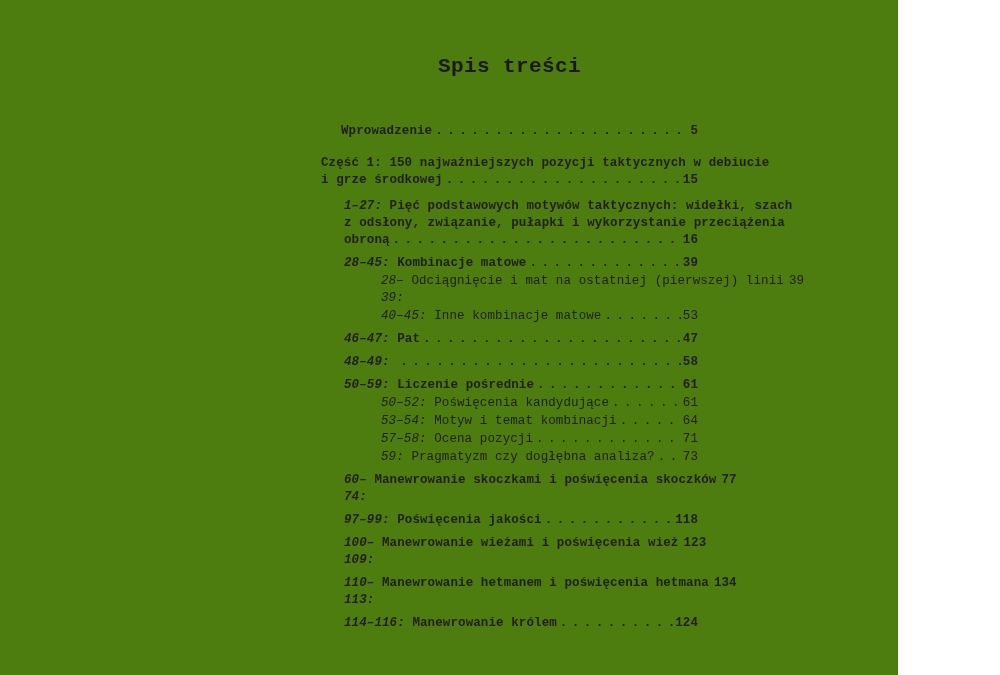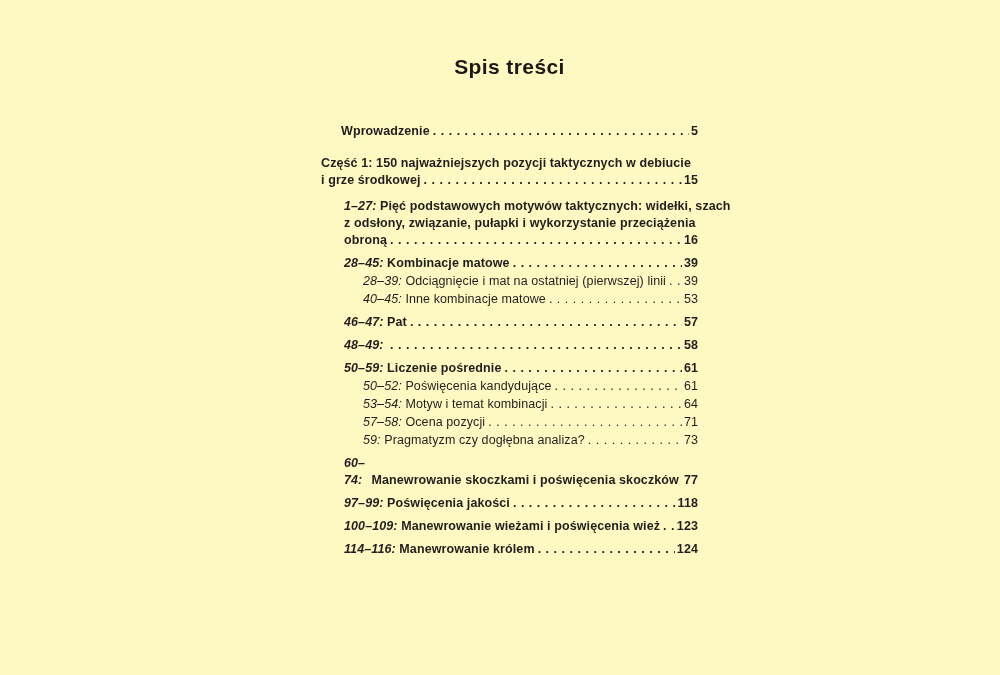--- a/index.html
+++ b/index.html
@@ -2,25 +2,25 @@
 <html><head>
 <meta charset="utf-8">
 <style>
   html, body {
     margin: 0;
     padding: 0;
     background: #ffffff;
   }
   .canvas {
     position: relative;
-    width: 1000px;
+    width: 898px;
     height: 675px;
-    background: #fef9c3;
+    background: #4d7c0f;
     overflow: hidden;
-    font-family: Liberation Sans, sans-serif;
+    font-family: Liberation Mono, monospace;
     color: #221e1d;
   }
   .scan-page {
     position: absolute;
     left: 321px;
     top: 0;
     width: 377px;
     padding-top: 56px;
   }
   .title {
@@ -49,33 +49,33 @@
   }
   .entry.l1 {
     margin-left: 23px;
     margin-top: 6px;
     font-weight: bold;
   }
   .entry.part + .entry.l1 {
     margin-top: 9px;
   }
   .entry.l2 {
-    margin-left: 42px;
+    margin-left: 60px;
     margin-top: 1px;
     font-weight: normal;
   }
   .prefix {
     font-style: italic;
   }
   .wrap-line {
     white-space: nowrap;
   }
   .row {
     display: flex;
-    align-items: flex-end;
+    align-items: flex-start;
   }
   .label {
     white-space: nowrap;
   }
   .leader {
     flex: 1;
     overflow: hidden;
     white-space: nowrap;
     margin-left: 3px;
     margin-right: 2px;
@@ -141,21 +141,21 @@
             <span class="label">Inne kombinacje matowe</span>
             <span class="leader"></span>
             <span class="page-num">53</span>
           </div>
         </div>
         <div class="entry l1">
           <div class="row">
             <span class="prefix">46–47:&nbsp;</span>
             <span class="label">Pat</span>
             <span class="leader"></span>
-            <span class="page-num">57</span>
+            <span class="page-num">47</span>
           </div>
         </div>
         <div class="entry l1">
           <div class="row">
             <span class="prefix">48–49:&nbsp;</span>
             <span class="leader"></span>
             <span class="page-num">58</span>
           </div>
         </div>
         <div class="entry l1">
@@ -213,20 +213,28 @@
             <span class="leader"></span>
             <span class="page-num">118</span>
           </div>
         </div>
         <div class="entry l1">
           <div class="row">
             <span class="prefix">100–109:&nbsp;</span>
             <span class="label">Manewrowanie wieżami i poświęcenia wież</span>
             <span class="leader"></span>
             <span class="page-num">123</span>
+          </div>
+        </div>
+        <div class="entry l1">
+          <div class="row">
+            <span class="prefix">110–113:&nbsp;</span>
+            <span class="label">Manewrowanie hetmanem i poświęcenia hetmana</span>
+            <span class="leader"></span>
+            <span class="page-num">134</span>
           </div>
         </div>
         <div class="entry l1">
           <div class="row">
             <span class="prefix">114–116:&nbsp;</span>
             <span class="label">Manewrowanie królem</span>
             <span class="leader"></span>
             <span class="page-num">124</span>
           </div>
         </div>

